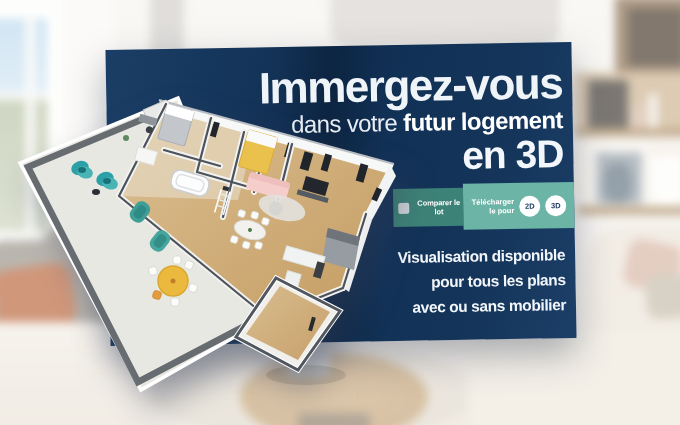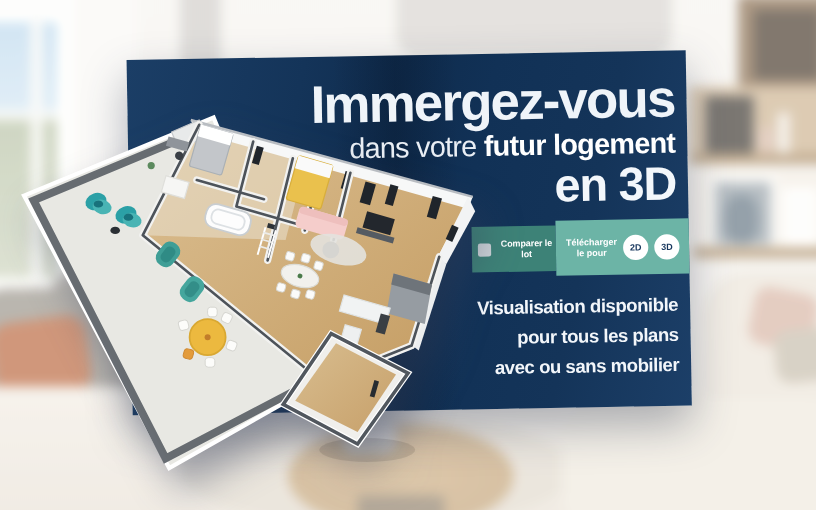--- a/index.html
+++ b/index.html
@@ -56,21 +56,21 @@
   .c-sub{position:absolute;right:10px;top:64px;font-size:24px;letter-spacing:-.6px;white-space:nowrap;}
   .c-sub .light{font-weight:400;color:#e9eef4;}
   .c-sub b{font-weight:700;color:#ffffff;}
   .c-3d{position:absolute;right:10px;top:90px;font-size:39px;font-weight:700;letter-spacing:-1px;color:#f3f7fb;}
   .toolbar{position:absolute;left:285px;right:0;top:144px;height:38px;display:flex;}
   .tb-compare{width:70px;background:#3d8277;display:flex;align-items:center;gap:5px;padding-left:5px;box-sizing:border-box;}
   .checkbox{width:11px;height:11px;background:#cfd5d9;border-radius:2px;flex:none;}
   .tb-compare-label{font-size:7.5px;font-weight:700;letter-spacing:-.1px;text-align:center;}
   .tb-download{flex:1;background:#6cb4a6;height:46px;margin-top:-4px;display:flex;align-items:center;
                justify-content:flex-end;gap:5px;padding-right:8px;box-sizing:border-box;}
-  .tb-dl-label{font-size:7.5px;font-weight:700;text-align:center;line-height:1.25;}
+  .tb-dl-label{font-size:7.5px;font-weight:700;text-align:right;line-height:1.25;}
   .circle-btn{width:21px;height:21px;border-radius:50%;background:#ffffff;color:#17365d;
               font-size:7.5px;font-weight:700;border:none;display:flex;align-items:center;
               justify-content:center;padding:0;font-family:inherit;cursor:pointer;flex:none;}
   .c-tagline{position:absolute;right:10px;top:200px;font-size:15.5px;line-height:25px;
              font-weight:700;letter-spacing:-.4px;text-align:right;color:#f2f6fa;}
   
   .plan{position:absolute;left:6px;top:80px;width:398px;height:340px;
         filter:drop-shadow(10px 18px 16px rgba(55,65,90,.42));}
 </style>
 </head>

